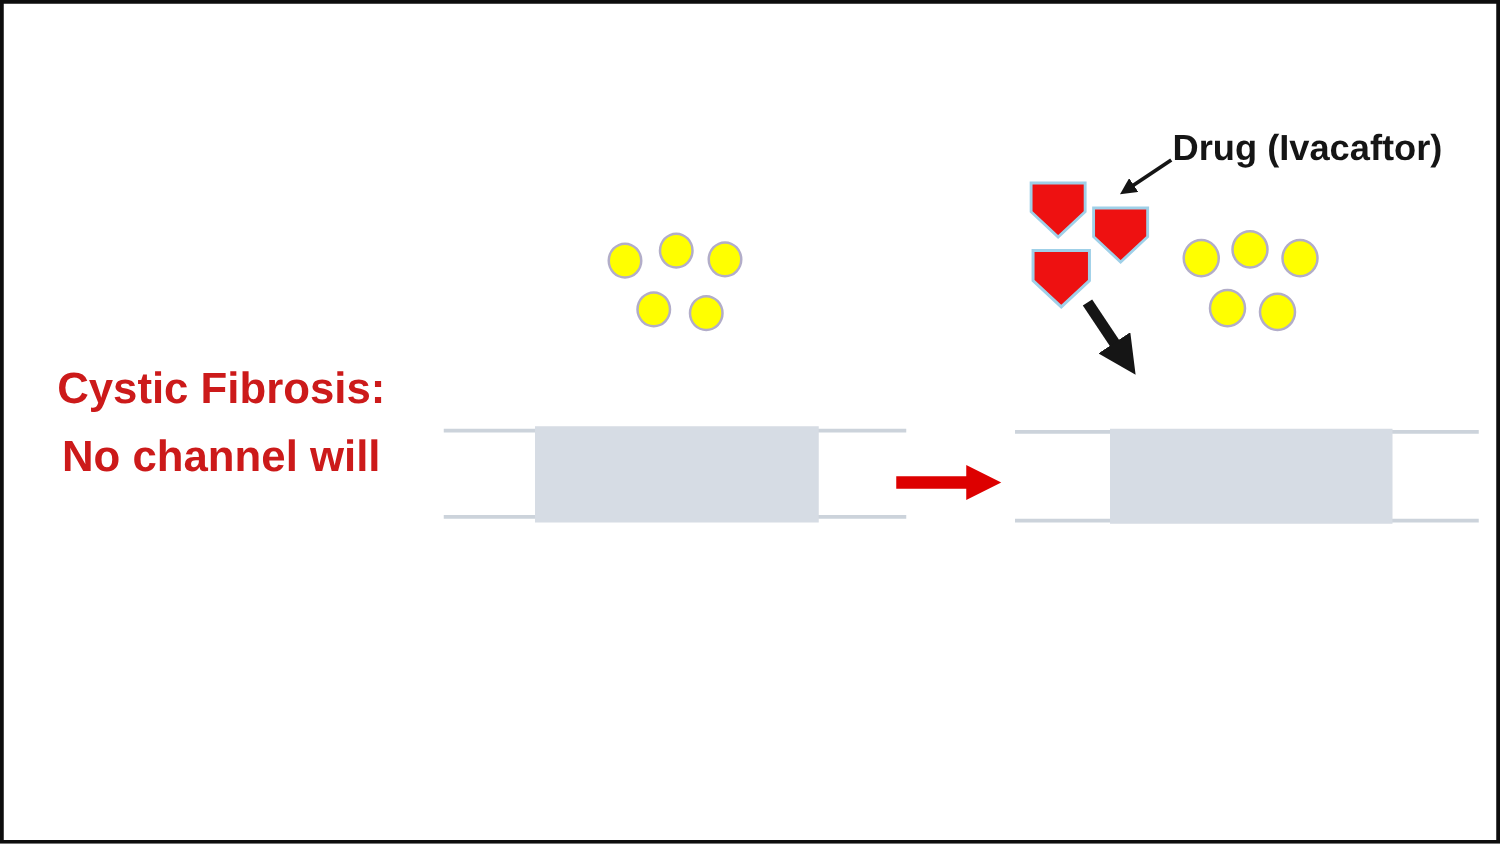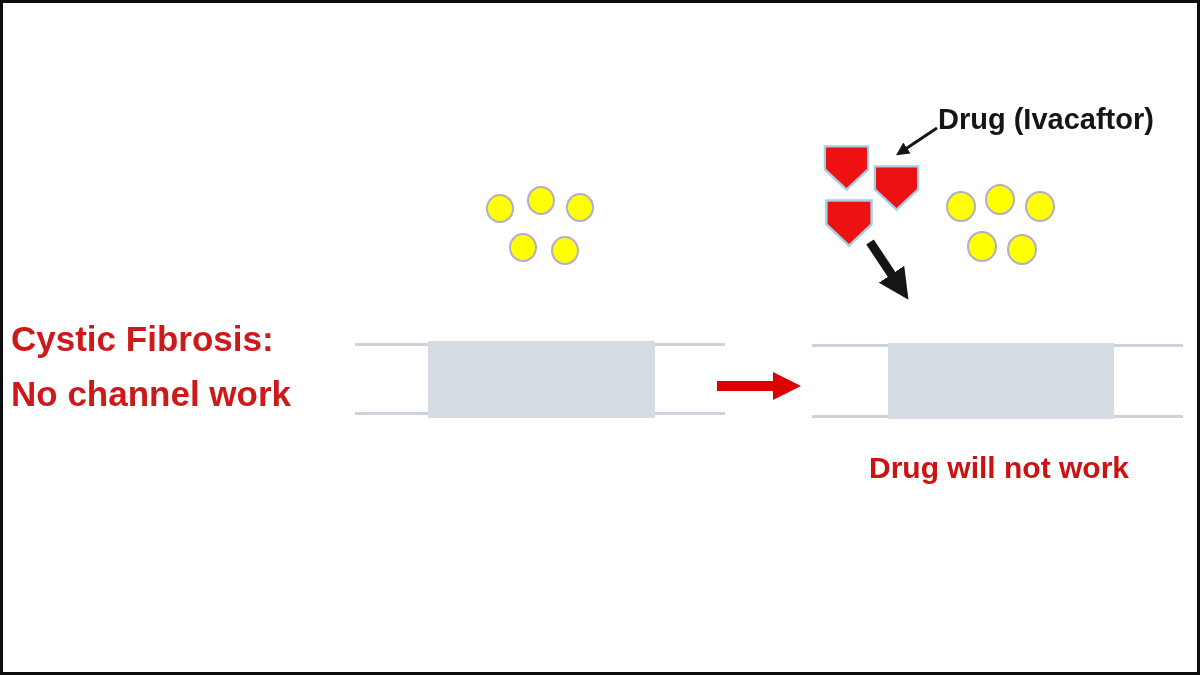--- a/index.html
+++ b/index.html
@@ -12,22 +12,22 @@
     height: 675px;
     border: 3px solid #0d0d0d;
     background: #ffffff;
     overflow: hidden;
   }
 
   .abs { position: absolute; }
 
   
   .left-caption {
-    left: 8px; top: 308px; width: 332px;
-    text-align: left;
+    left: 8px; top: 280px; width: 332px;
+    text-align: center;
     color: #cc1a1a;
     font-size: 35px;
     font-weight: 600;
     line-height: 55px;
     letter-spacing: 0px;
   }
 
   
   .mem-line { height: 3px; background: #ccd3db; }
   .mem-block { background: #d6dce4; }
@@ -72,21 +72,21 @@
 
   svg { position: absolute; overflow: visible; }
 </style>
 </head>
 <body>
 
 <div class="frame">
 
   <div class="abs left-caption">
     <div>Cystic Fibrosis:</div>
-    <div>No channel work</div>
+    <div>No channel will</div>
   </div>
 
   <div class="abs mem-line mem-left-top"></div>
   <div class="abs mem-line mem-left-bottom"></div>
   <div class="abs mem-block mem-left-block"></div>
 
   <div class="ion sm" style="left:483px; top:191px;"></div>
   <div class="ion sm" style="left:524px; top:183px;"></div>
   <div class="ion sm" style="left:563px; top:190px;"></div>
   <div class="ion sm" style="left:506px; top:230px;"></div>
@@ -129,15 +129,14 @@
     </defs>
     <line x1="15" y1="11" x2="41" y2="50" stroke="#151515" stroke-width="9" marker-end="url(#ahThick)"></line>
   </svg>
 
   <div class="ion lg" style="left:943px; top:188px;"></div>
   <div class="ion lg" style="left:982px; top:181px;"></div>
   <div class="ion lg" style="left:1022px; top:188px;"></div>
   <div class="ion lg" style="left:964px; top:228px;"></div>
   <div class="ion lg" style="left:1004px; top:231px;"></div>
 
-  <div class="abs outcome-label">Drug will not work</div>
 
 </div>
 
 </body></html>

